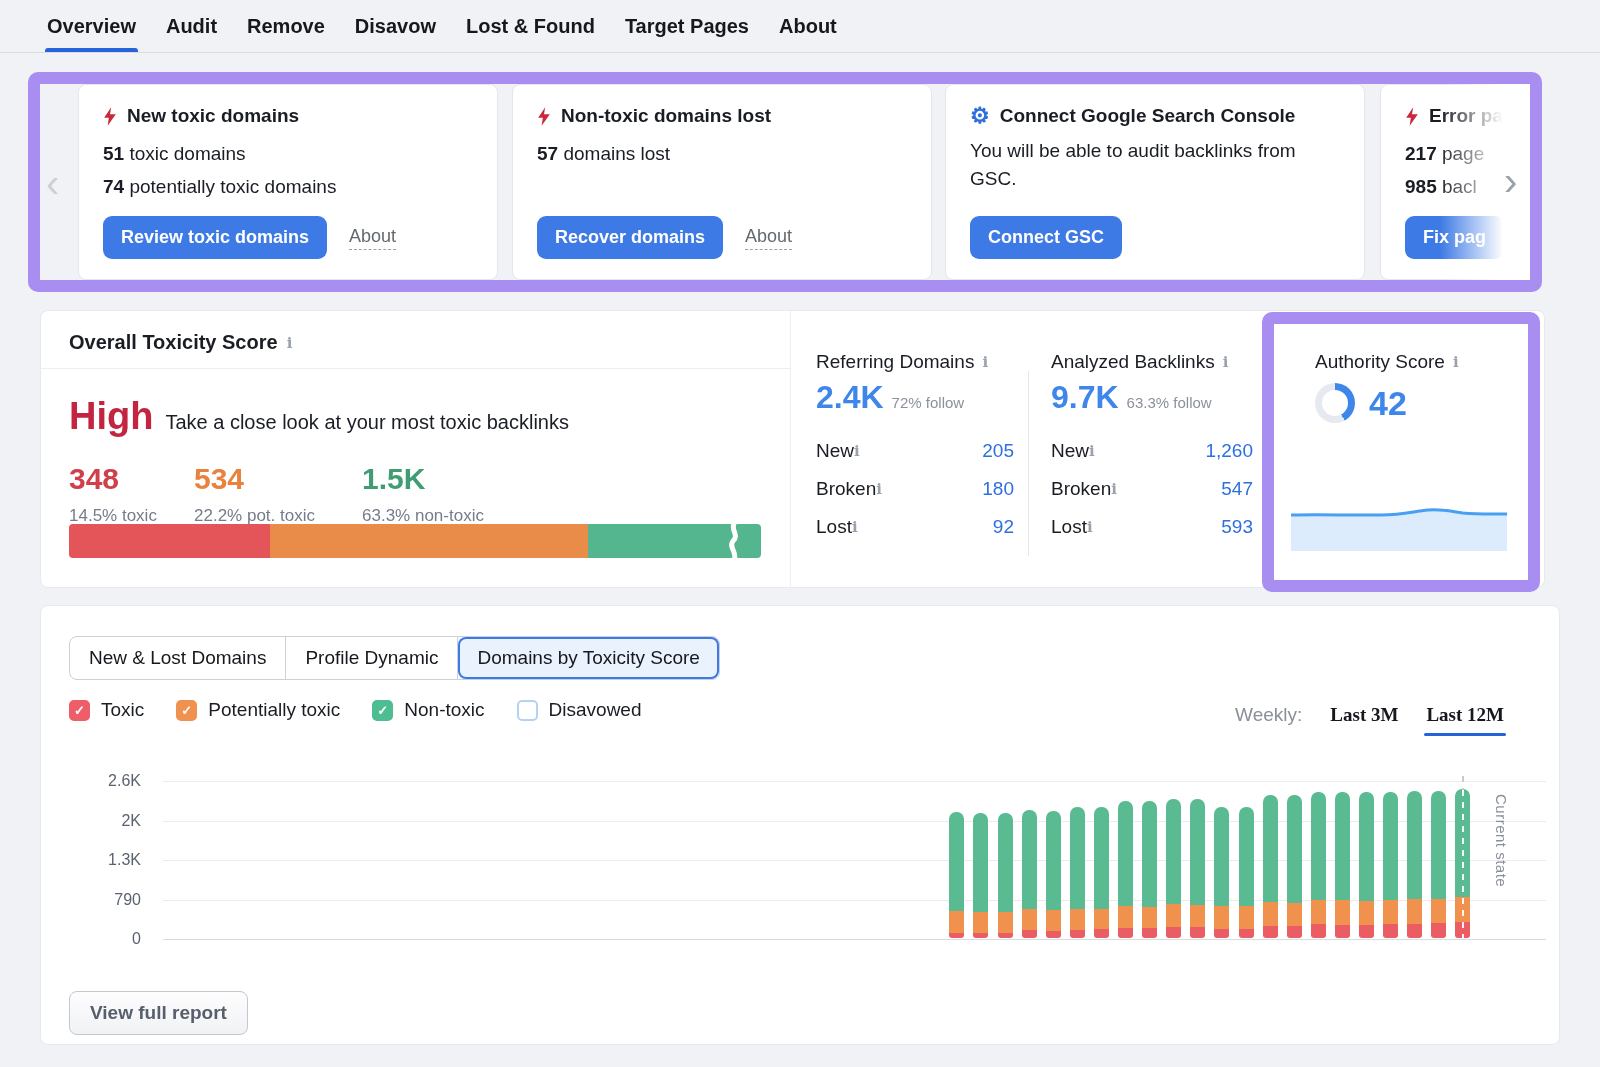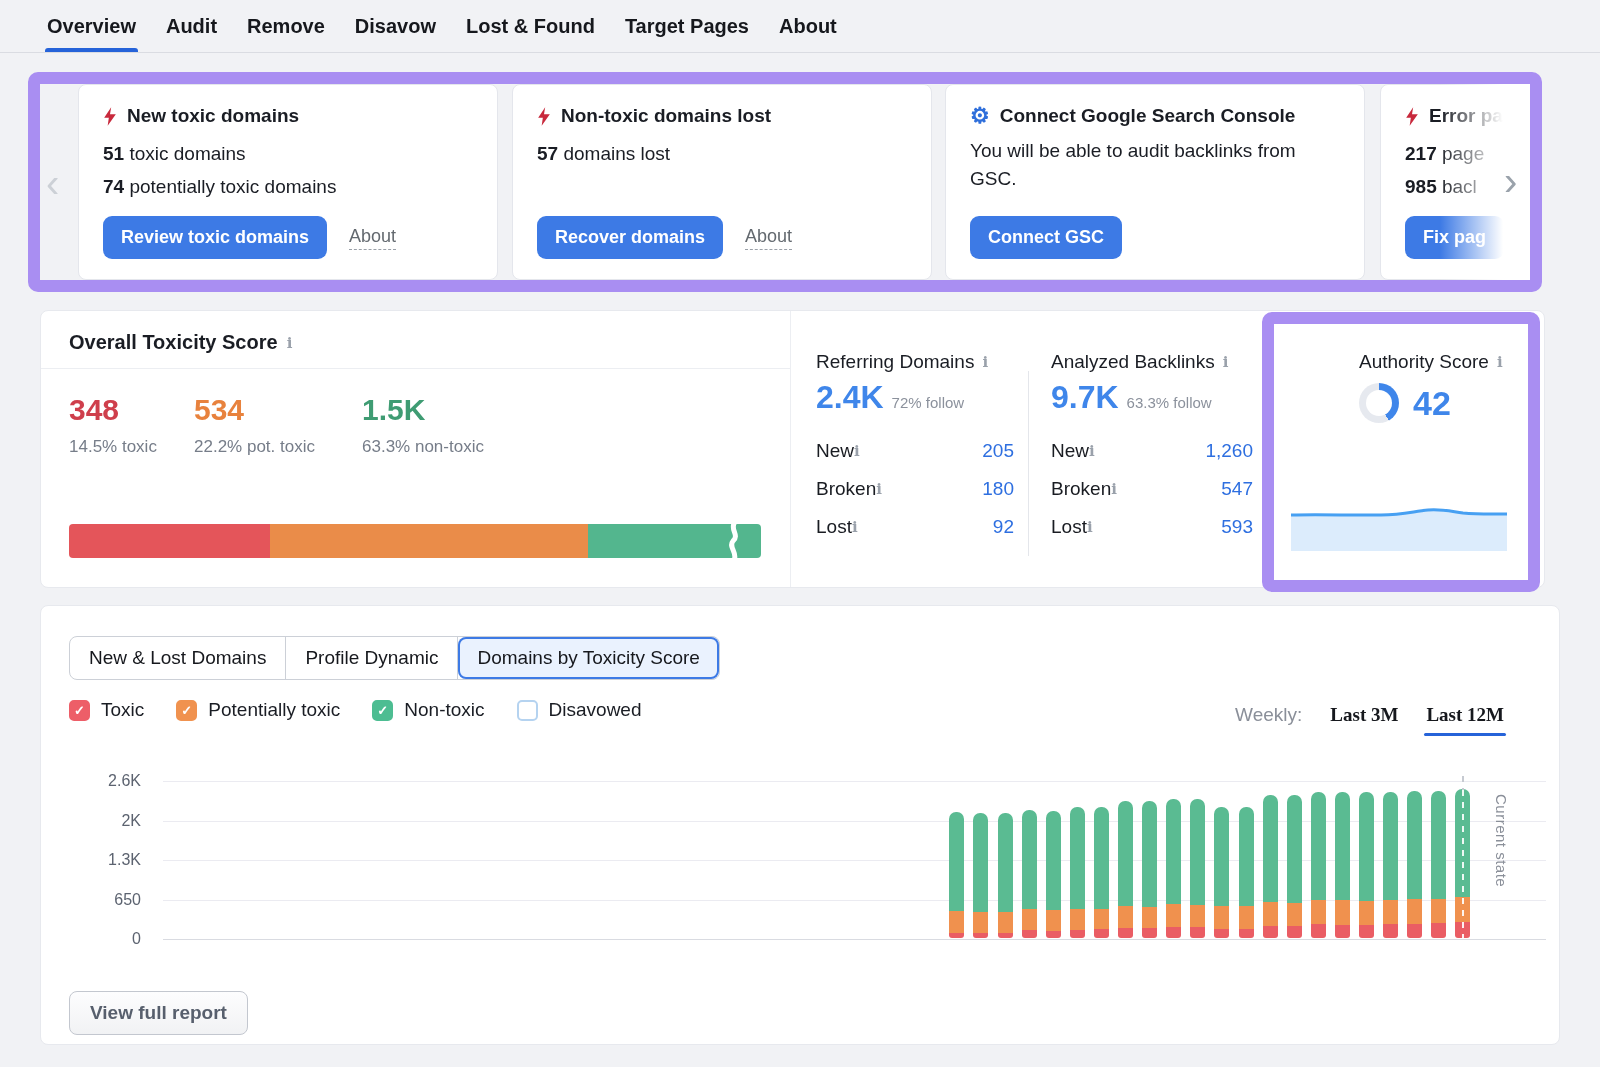--- a/index.html
+++ b/index.html
@@ -47,21 +47,21 @@
   .tstat .num { font-size:30px; font-weight:700; }
   .tstat .lbl { font-size:17px; color:#767d89; margin-top:10px; }
   .tstat:nth-child(1){ width:125px; } .tstat:nth-child(2){ width:168px; } .tstat:nth-child(3){ width:200px; }
   .c-red{ color:#cf3f4c; } .c-orange{ color:#e8823d; } .c-green{ color:#3f9c73; }
   #tox-bar { position:absolute; left:28px; top:213px; width:692px; height:34px; border-radius:4px; overflow:hidden; display:flex; }
   #tox-bar .seg { height:100%; }
   #seg-toxic{ background:#e4555a; } #seg-pot{ background:#ea8c49; } #seg-non{ background:#53b68e; position:relative; }
   #bar-break { position:absolute; right:11%; top:-2px; }
 
   .stat-col { position:absolute; top:40px; width:198px; }
-  #col-refdom { left:775px; } #col-backlinks { left:1010px; width:202px; } #col-authority { left:1318px; width:216px; }
+  #col-refdom { left:775px; } #col-backlinks { left:1010px; width:202px; } #col-authority { left:1274px; width:216px; }
   .stat-title { display:flex; align-items:center; gap:8px; font-size:19px; }
   .stat-big { display:flex; align-items:baseline; gap:8px; margin-top:6px; }
   .stat-big .v { font-size:32px; font-weight:700; color:#3f86ea; }
   .stat-big .f { font-size:15px; color:#8b919c; }
   .stat-rows { margin-top:16px; }
   .srow { display:flex; align-items:center; justify-content:space-between; height:38px; font-size:19px; }
   .srow .l { display:flex; align-items:center; color:#191c22; }
   .srow .v { color:#2e6fe0; cursor:pointer; }
   #col-divider { position:absolute; left:987px; top:60px; height:185px; width:1px; background:#e4e6eb; }
   #authority-row { display:flex; align-items:center; gap:14px; margin-top:10px; }
@@ -173,20 +173,24 @@
   <div id="card-fade"></div>
   <div class="carousel-chev" id="chev-right">›</div>
   <div class="hl" id="hl-carousel"></div>
 
   <div id="mid-panel">
     <div id="tox-col">
       <div id="tox-header">
         <span class="ttl">Overall Toxicity Score</span>
         <span class="info">i</span>
       </div>
+      <div id="tox-high-row">
+        <span id="tox-level">High</span>
+        <span id="tox-advice">Take a close look at your most toxic backlinks</span>
+      </div>
       <div id="tox-stats">
         <div class="tstat">
           <div class="num c-red">348</div>
           <div class="lbl">14.5% toxic</div>
         </div>
         <div class="tstat">
           <div class="num c-orange">534</div>
           <div class="lbl">22.2% pot. toxic</div>
         </div>
         <div class="tstat">
@@ -315,21 +319,21 @@
     </div>
     <div id="period">
       <span class="pfx">Weekly:</span>
       <span class="p-opt">Last 3M</span>
       <span class="p-opt active">Last 12M</span>
     </div>
 
     <div class="ylabel" style="top:175px">2.6K</div>
     <div class="ylabel" style="top:214.5px">2K</div>
     <div class="ylabel" style="top:254px">1.3K</div>
-    <div class="ylabel" style="top:293.5px">650</div>
+    <div class="ylabel" style="top:293.5px">790</div>
     <div class="ylabel" style="top:333px">0</div>
 
     <div id="plot">
       <div class="grid" style="top:0"></div>
       <div class="grid" style="top:39.5px"></div>
       <div class="grid" style="top:79px"></div>
       <div class="grid" style="top:118.5px"></div>
       <div class="grid zero" style="top:158px"></div>
     <div class="bar" style="left: 786.3px; height: 126.4px;">
           <div style="height: 99.0538px; background: rgb(90, 187, 146);"></div>

